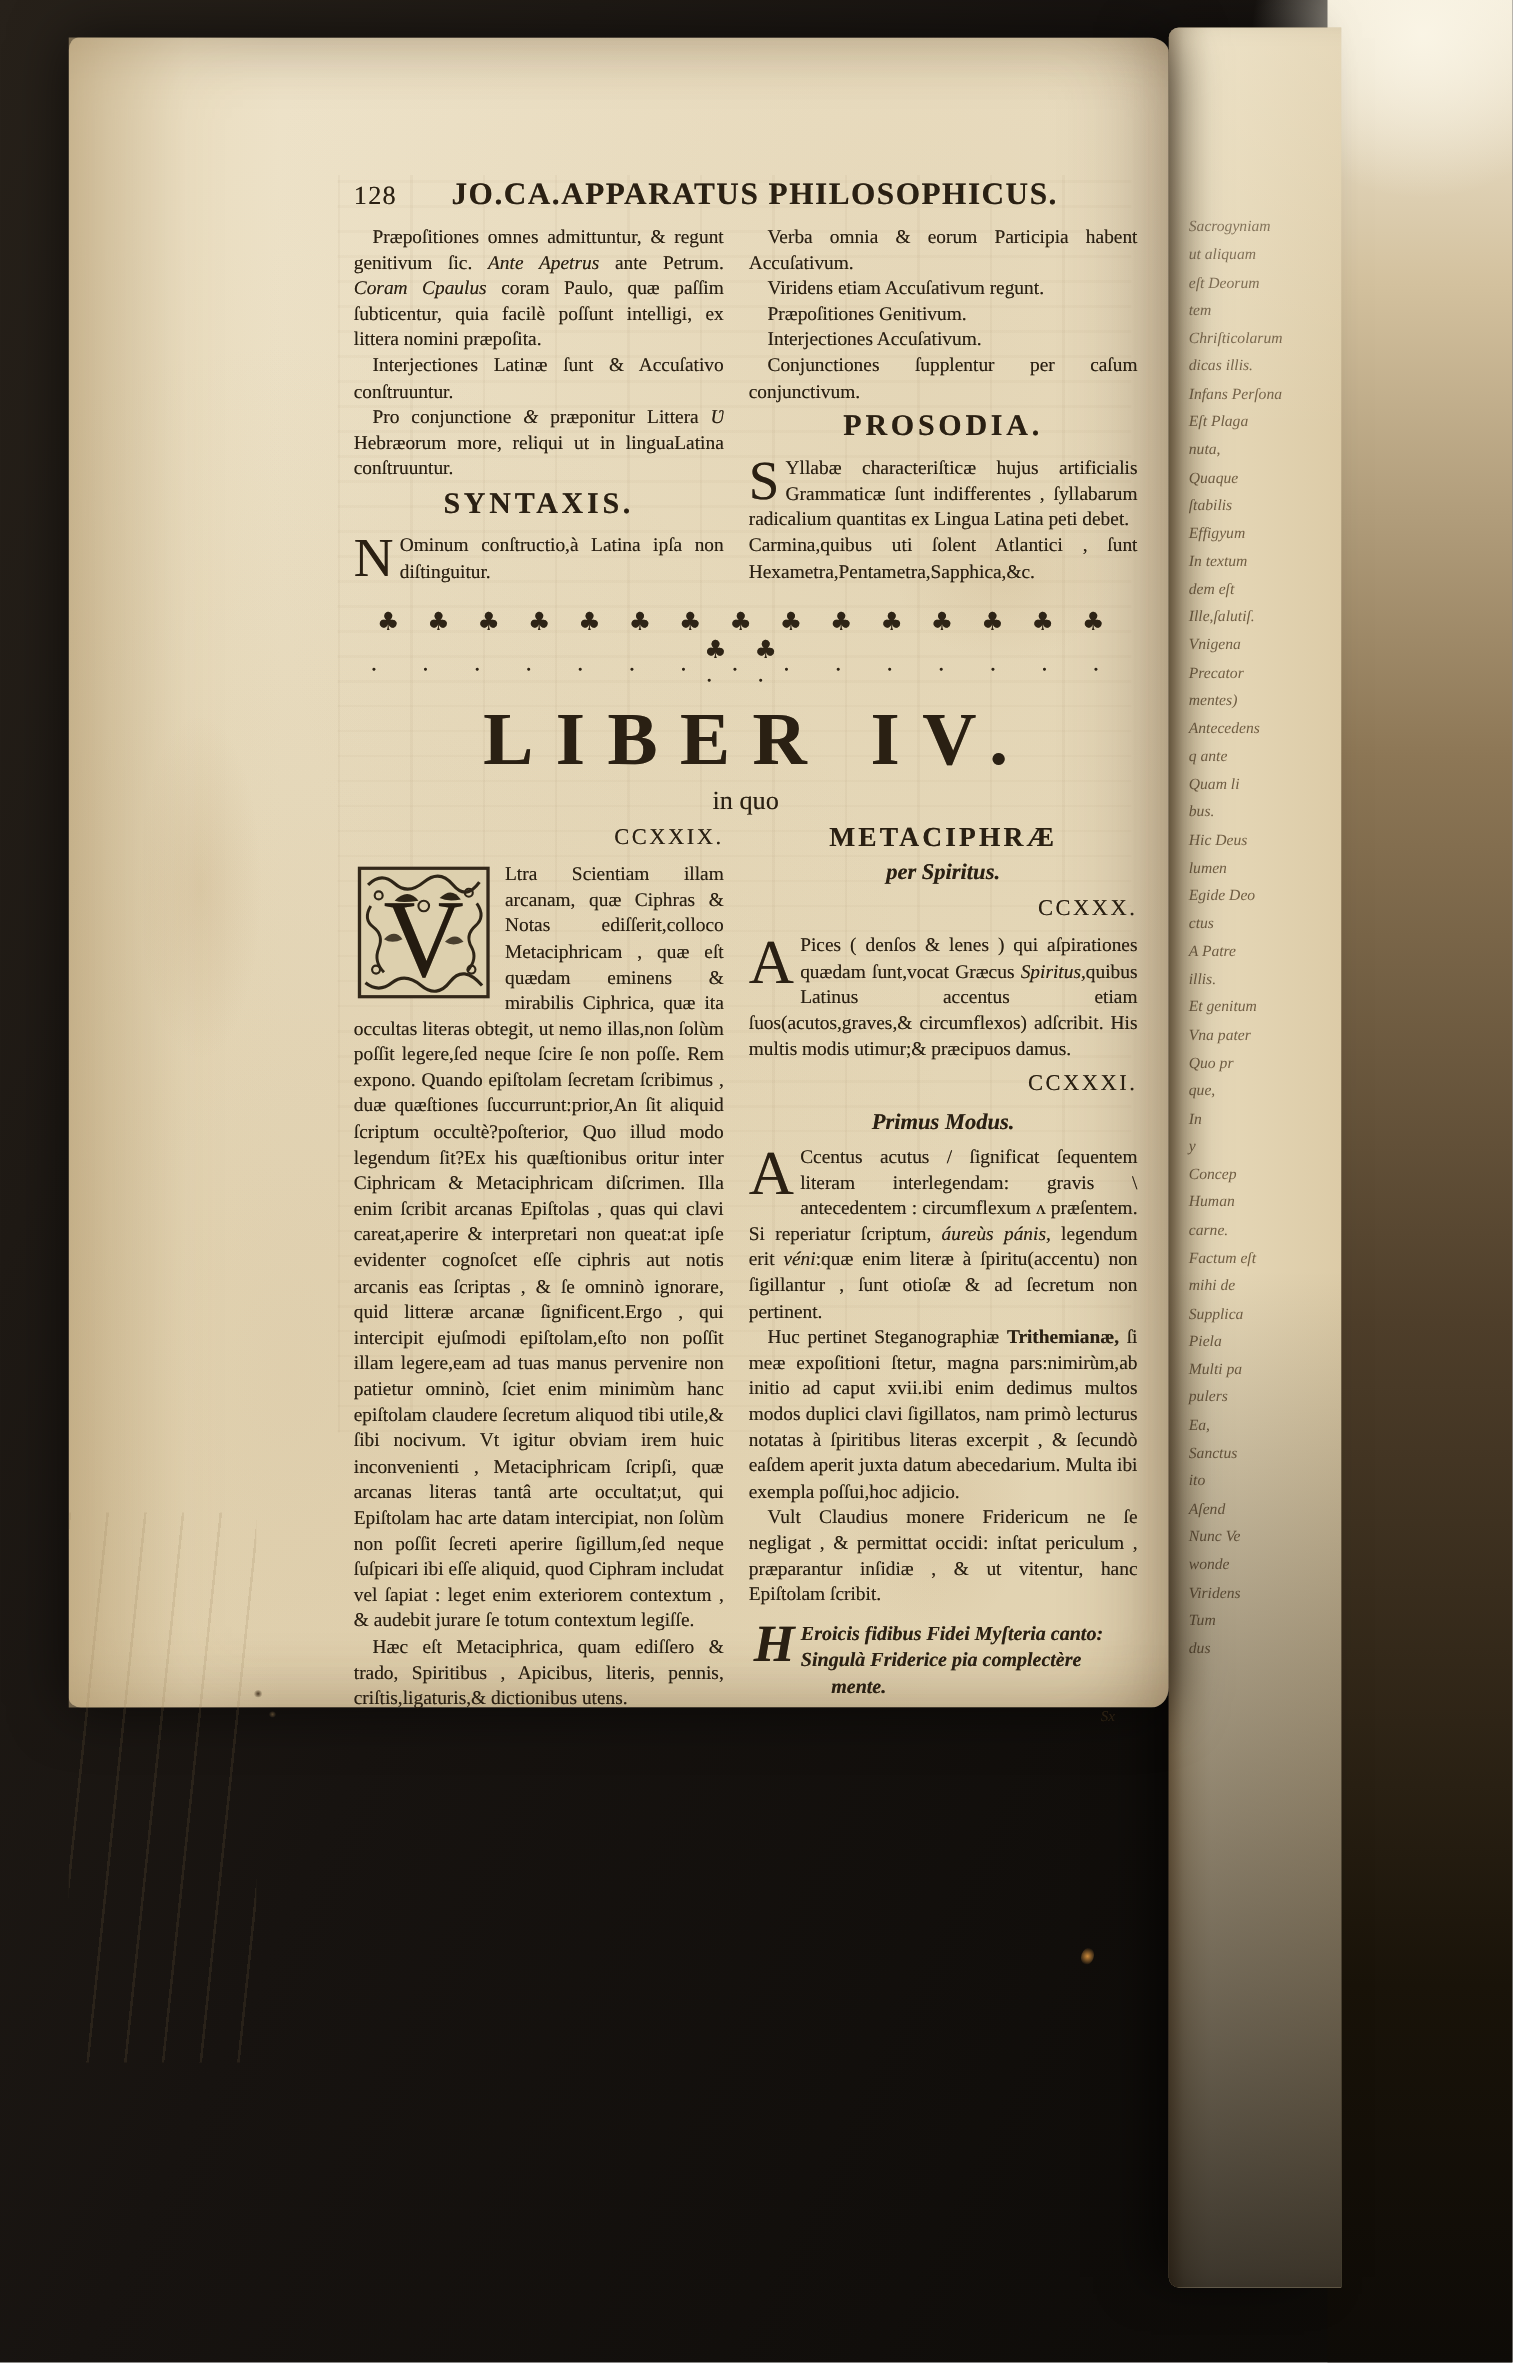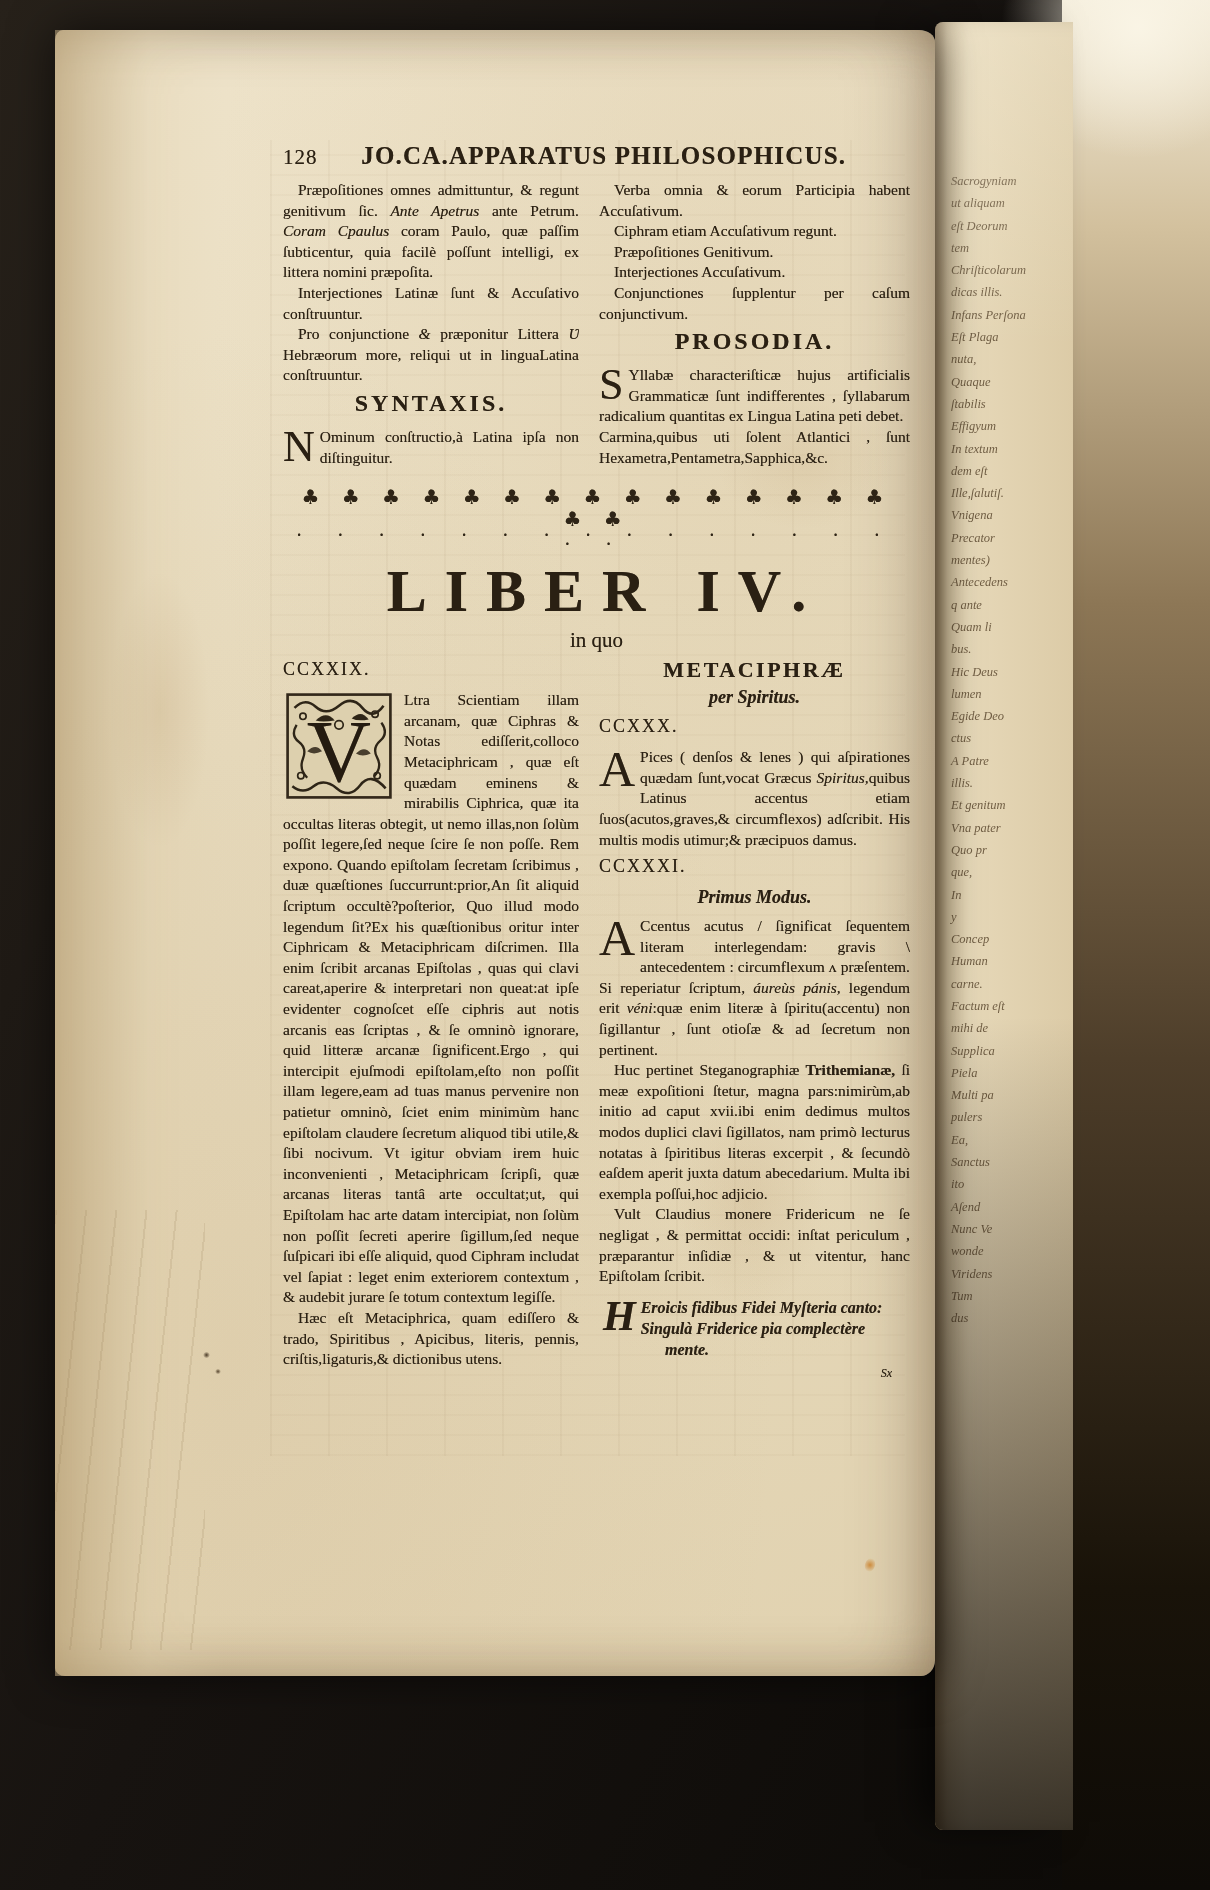--- a/index.html
+++ b/index.html
@@ -16,21 +16,21 @@
     background:radial-gradient(ellipse at 60% 30%,rgba(250,245,230,.95),rgba(250,245,230,0) 70%);}
   .facing{position:absolute;left:935px;top:22px;width:138px;height:1808px;overflow:hidden;
     background:linear-gradient(to right,#b49d77 0,#d8c7a4 12px,#e6d8b8 34px,#dccba7 100%);
     border-radius:8px 0 0 8px;
     box-shadow:-22px 0 38px -8px rgba(0,0,0,.65), inset 14px 0 22px -12px rgba(60,40,18,.5);}
   .fragments{padding:148px 0 0 16px;font-size:12.5px;line-height:22.3px;font-style:italic;
     color:#5c4930;white-space:nowrap;filter:blur(.4px);opacity:.85;}
   .facingShade{position:absolute;inset:0;pointer-events:none;
     background:linear-gradient(to bottom,rgba(255,250,235,.28) 0%,rgba(255,250,235,0) 18%,rgba(0,0,0,0) 55%,rgba(25,17,9,.45) 80%,rgba(12,8,4,.78) 100%);}
   
-  .page{position:absolute;left:55px;top:30px;width:880px;height:1646px;
+  .page{position:absolute;left:55px;top:30px;width:880px;height:1336px;
     background:
       radial-gradient(ellipse at 78% 20%,rgba(205,180,135,.18),transparent 55%),
       radial-gradient(ellipse at 20% 80%,rgba(190,160,115,.16),transparent 55%),
       linear-gradient(160deg,#eee3ca 0%,#e8dcbf 40%,#e1d2b0 100%);
     border-radius:8px 16px 14px 10px/10px 12px 16px 8px;
     box-shadow:0 0 45px rgba(0,0,0,.6),
       inset -48px 0 70px -35px rgba(70,45,22,.38),
       inset 75px 0 95px -50px rgba(135,105,60,.32),
       inset 0 28px 55px -32px rgba(95,68,35,.35),
       inset 0 -32px 60px -35px rgba(95,68,35,.3);}
@@ -66,21 +66,21 @@
   .dc{float:left;font-size:44px;line-height:35px;padding:2px 5px 0 0;}
   .dcA{font-size:50px;line-height:40px;}
   .dcH{font-size:42px;line-height:34px;font-weight:bold;}
   .ornament{text-align:center;color:#2e2416;margin:18px 0 4px;}
   .orn1{font-family:"DejaVu Sans",sans-serif;font-size:20px;line-height:22px;letter-spacing:8px;}
   .orn2{font-family:"DejaVu Sans",sans-serif;font-size:8px;line-height:9px;letter-spacing:17px;margin-top:1px;}
   .liber{margin-top:8px;text-align:center;font-size:60px;font-weight:bold;letter-spacing:18px;padding-left:18px;}
   .inquo{text-align:center;font-size:21px;margin-top:2px;}
   .metac{text-align:center;font-size:39px;font-weight:bold;letter-spacing:14px;padding-left:14px;margin-top:4px;}
   .traditur{text-align:center;font-size:21px;margin:4px 0 14px;}
-  .num{text-align:left;font-size:18px;letter-spacing:2px;margin:6px 0 10px;}
+  .num{text-align:right;font-size:18px;letter-spacing:2px;margin:6px 0 10px;}
   .metaHead{text-align:center;font-size:22px;font-weight:bold;letter-spacing:2.5px;margin-top:4px;}
   .italicSub{text-align:center;font-style:italic;font-size:18px;font-weight:bold;margin:4px 0 8px;}
   .woodcut{float:left;width:112px;height:106px;margin:3px 9px 2px 0;}
   .mt{margin-top:8px;}
   .verse{margin:10px 0 0 4px;font-style:italic;font-weight:bold;font-size:16px;line-height:21px;}
   .vl{white-space:nowrap;}
   .vl2{margin-left:34px;}
   .vl3{margin-left:62px;}
   .catchword{text-align:right;font-style:italic;font-size:12px;margin:6px 18px 0 0;}
 </style>
@@ -171,21 +171,21 @@
       <div class="cols">
         <div class="colL">
           <p class="jp"><span>Præpoſitiones omnes admittuntur, &amp; regunt genitivum ſic.  </span><span class="it">Ante Apetrus</span><span> ante Petrum. </span><span class="it">Coram Cpaulus</span><span> coram Paulo, quæ paſſim ſubticentur, quia facilè poſſunt intelligi, ex littera nomini præpoſita.</span></p>
           <p class="jp">Interjectiones Latinæ ſunt &amp; Accuſativo conſtruuntur.</p>
           <p class="jp"><span>Pro conjunctione </span><span class="it">&amp;</span><span> præponitur Littera </span><span class="it">Ʋ</span><span> Hebræorum more, reliqui ut in linguaLatina conſtruuntur.</span></p>
           <h3 class="secHead">SYNTAXIS.</h3>
           <p class="jp ni"><span class="dc">N</span><span>Ominum conſtructio,à Latina ipſa non diſtinguitur.</span></p>
         </div>
         <div class="colR">
           <p class="jp">Verba omnia &amp; eorum Participia habent Accuſativum.</p>
-          <p class="jp">Ciphram etiam Accuſativum regunt.</p>
+          <p class="jp">Viridens etiam Accuſativum regunt.</p>
           <p class="jp">Præpoſitiones Genitivum.</p>
           <p class="jp">Interjectiones Accuſativum.</p>
           <p class="jp">Conjunctiones ſupplentur per caſum conjunctivum.</p>
           <h3 class="secHead">PROSODIA.</h3>
           <p class="jp ni"><span class="dc">S</span><span>Yllabæ characteriſticæ hujus artificialis Grammaticæ ſunt indifferentes , ſyllabarum radicalium quantitas ex Lingua Latina peti debet.</span></p>
           <p class="jp ni mt">Carmina,quibus uti ſolent Atlantici , ſunt Hexametra,Pentametra,Sapphica,&amp;c.</p>
         </div>
       </div>
 
       <div class="ornament">

